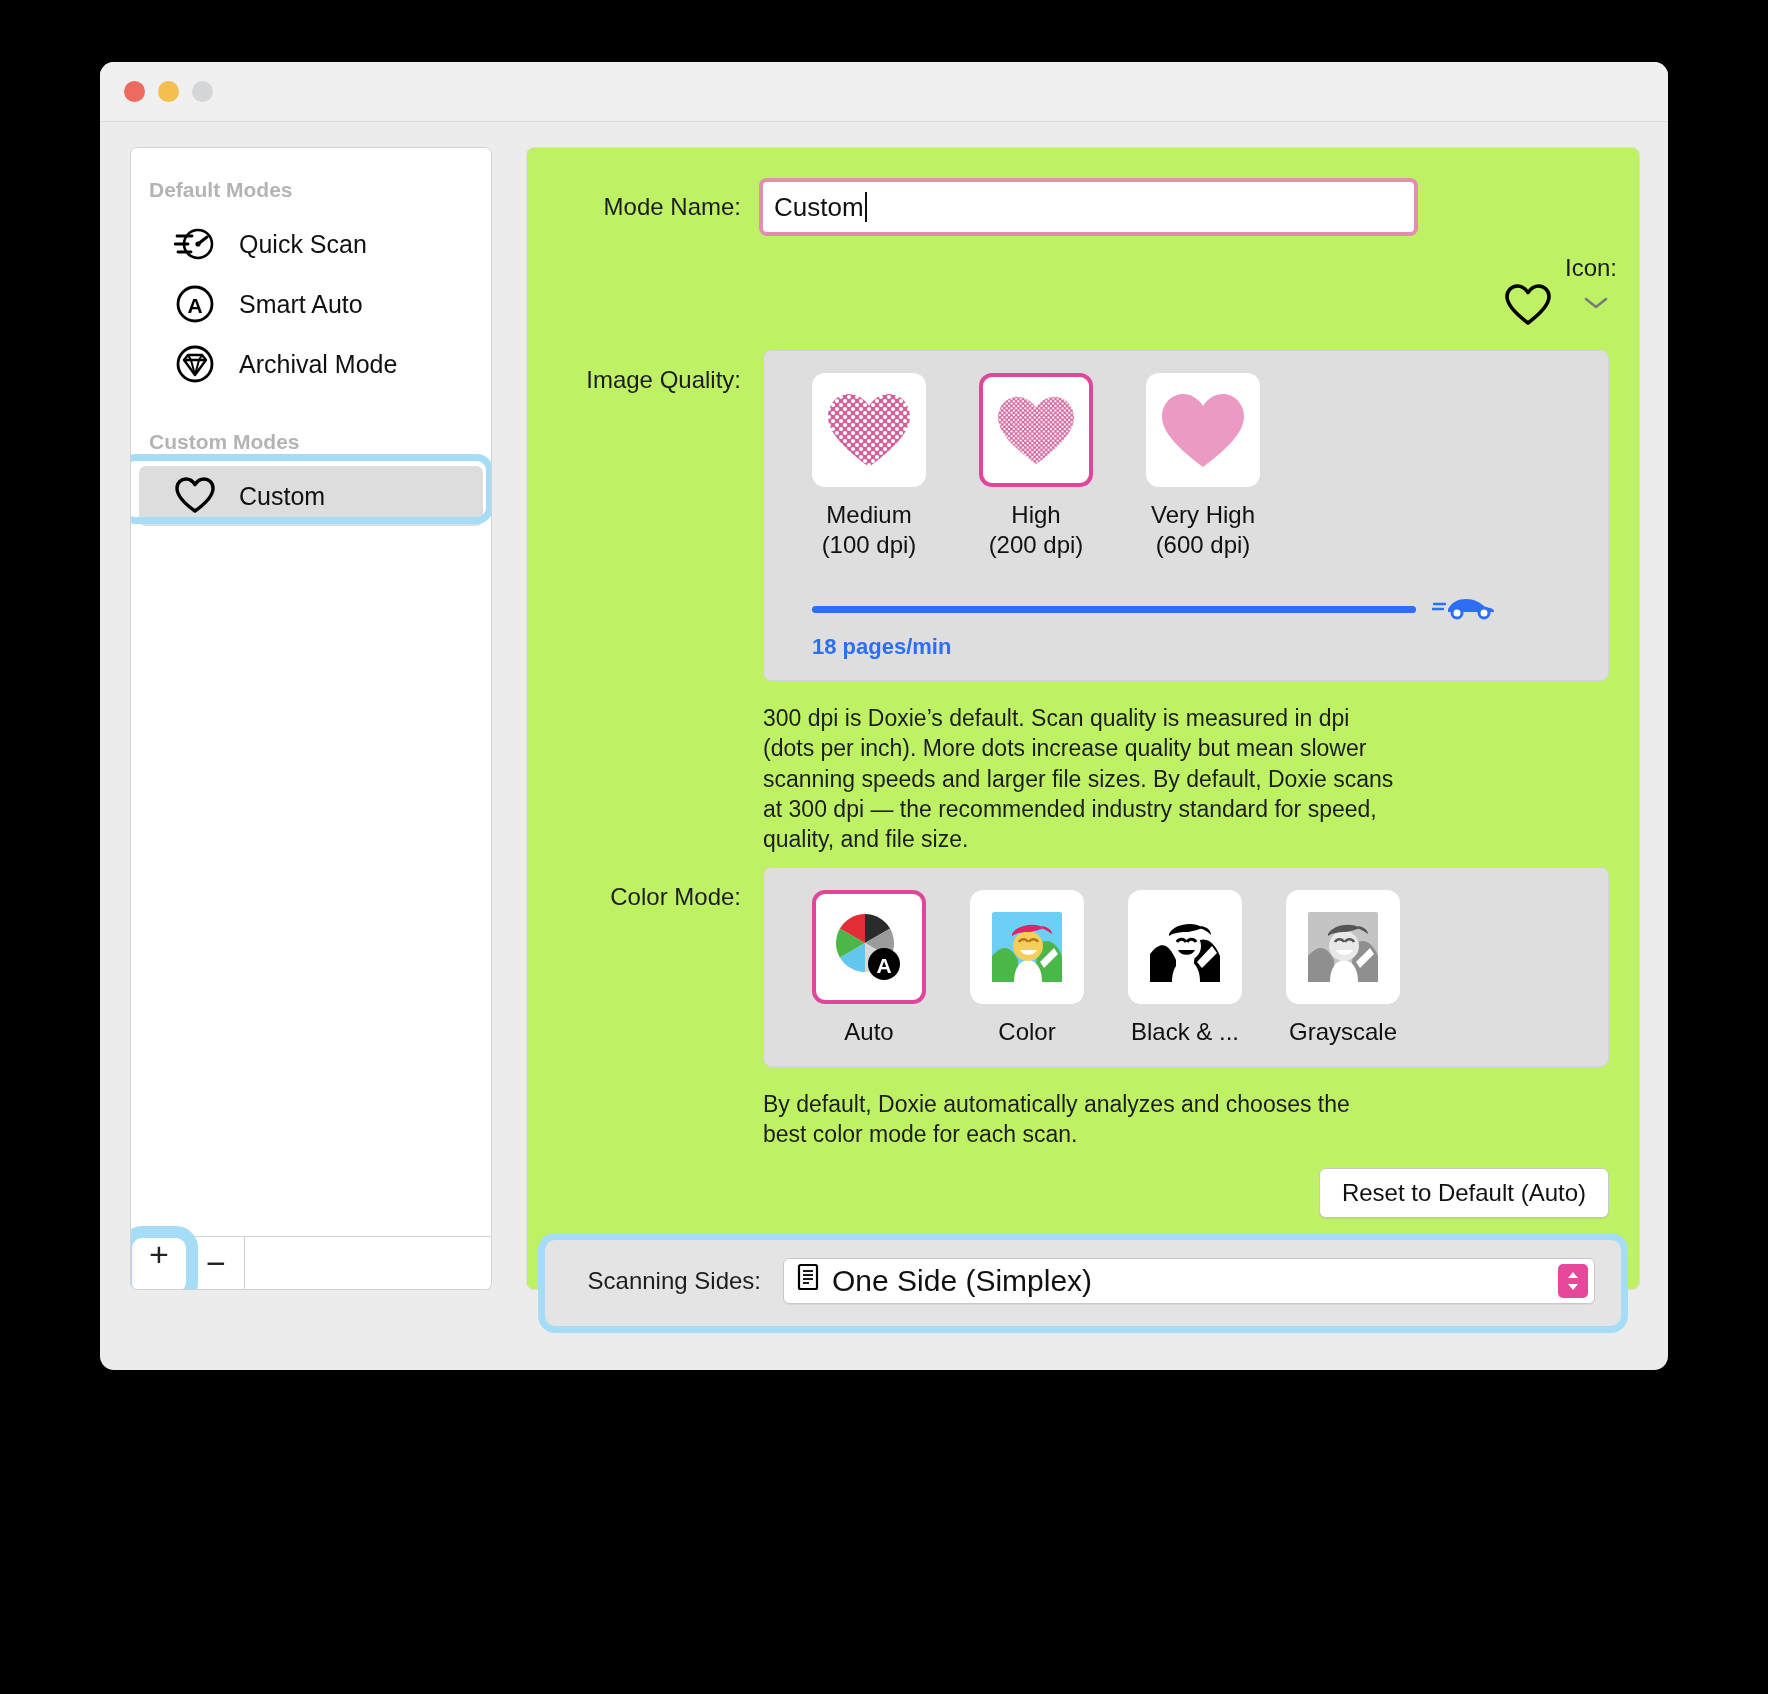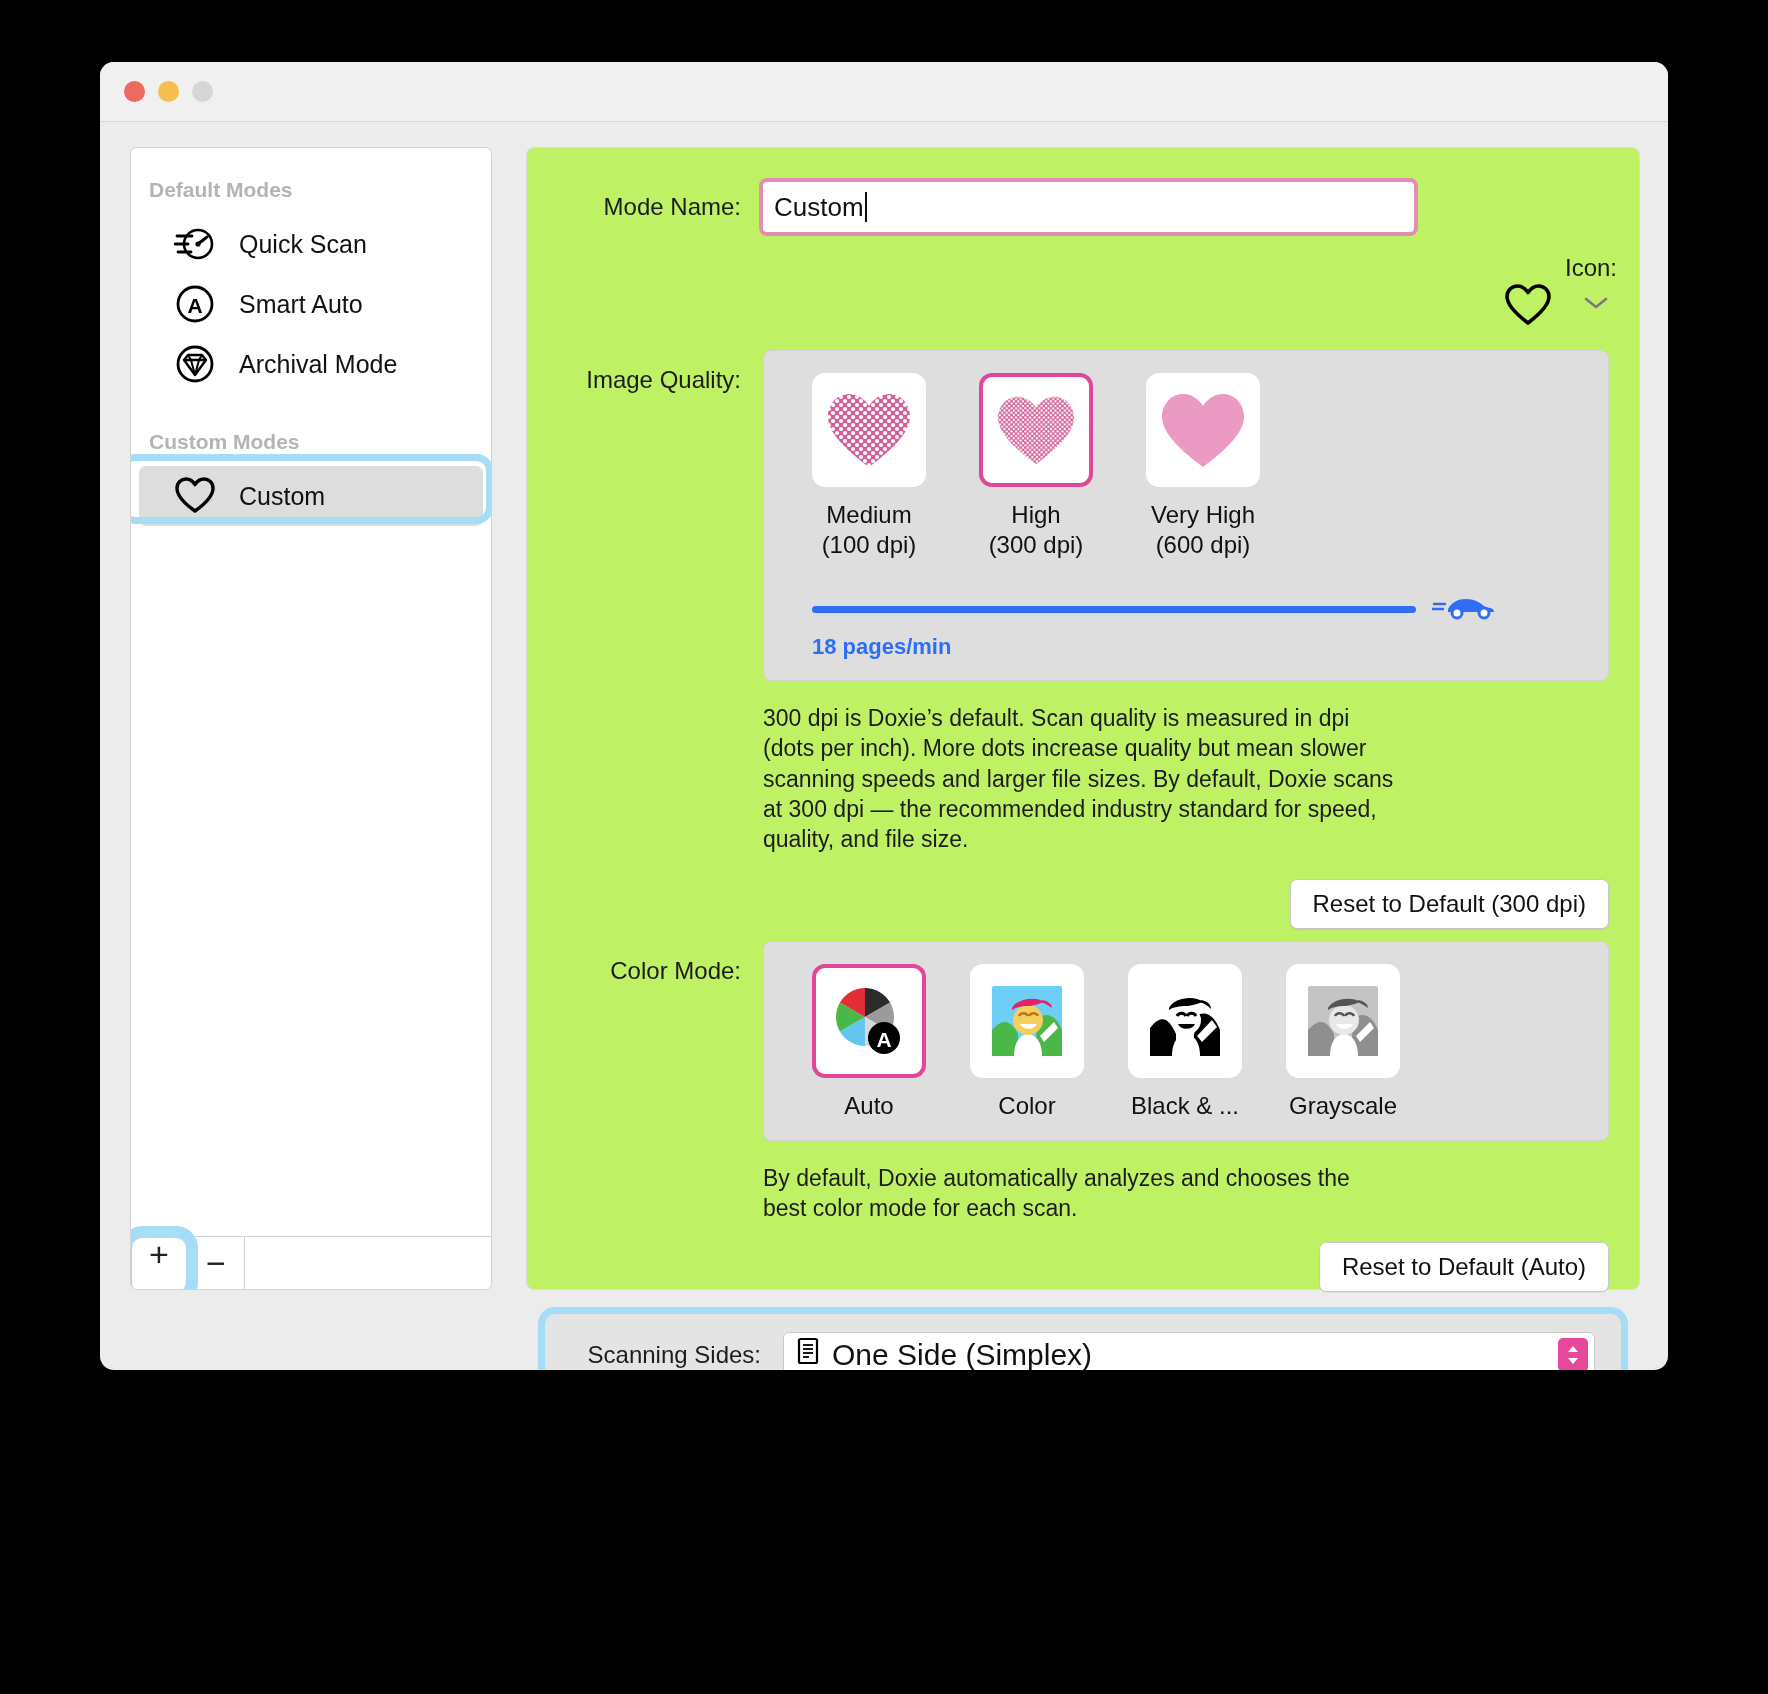--- a/index.html
+++ b/index.html
@@ -303,21 +303,21 @@
                         <circle cx="5" cy="0" r="1.25" fill="#fff"></circle>
                         <circle cx="0" cy="5" r="1.25" fill="#fff"></circle>
                         <circle cx="5" cy="5" r="1.25" fill="#fff"></circle>
                         <circle cx="2.5" cy="2.5" r="1.25" fill="#fff"></circle>
                       </pattern>
                     </defs>
                     <path d="M44 78 C13 55 3 40 3 27.5 C3 15 12.5 5 24 5 C32 5 39.5 9.5 44 17 C48.5 9.5 56 5 64 5 C75.5 5 85 15 85 27.5 C85 40 75 55 44 78 Z" fill="url(#fine)"></path>
                   </svg>
                 </div>
                 <div class="qname">High</div>
-                <div class="qdpi">(300 dpi)</div>
+                <div class="qdpi">(200 dpi)</div>
               </div>
 
               <div class="qcard">
                 <div class="qthumb">
                   <svg width="88" height="82" viewBox="0 0 88 82">
                     <path d="M44 78 C13 55 3 40 3 27.5 C3 15 12.5 5 24 5 C32 5 39.5 9.5 44 17 C48.5 9.5 56 5 64 5 C75.5 5 85 15 85 27.5 C85 40 75 55 44 78 Z" fill="#eb9ac4"></path>
                   </svg>
                 </div>
                 <div class="qname">Very High</div>
                 <div class="qdpi">(600 dpi)</div>
@@ -337,23 +337,20 @@
                 </svg>
               </span>
             </div>
             <div class="speed-txt">18 pages/min</div>
           </div>
 
           <div class="desc">300 dpi is Doxie’s default. Scan quality is measured in dpi (dots per inch). More dots increase quality but mean slower scanning speeds and larger file sizes. By default, Doxie scans at 300 dpi — the recommended industry standard for speed, quality, and file size.</div>
         </div>
       </div>
 
-      <div class="btn-right">
-        <div class="btn">Reset to Default (300 dpi)</div>
-      </div>
 
       <div class="row" style="margin-top:12px;">
         <div class="lbl" style="padding-top:16px;">Color Mode:</div>
         <div class="field">
           <div class="group-box">
             <div class="color-cards">
 
               <div class="ccard">
                 <div class="cthumb sel">
                   <svg width="82" height="82" viewBox="0 0 82 82">

